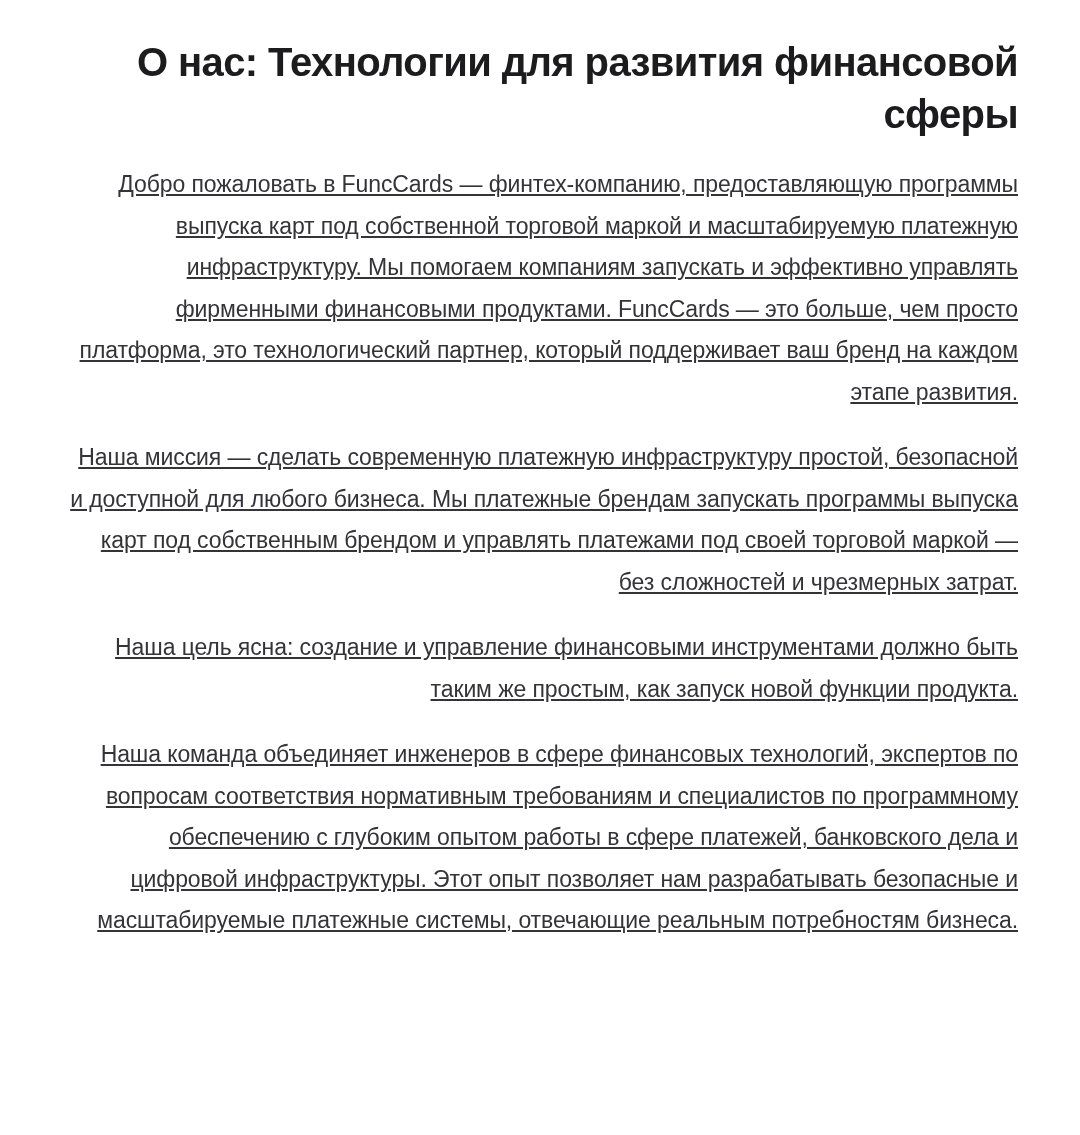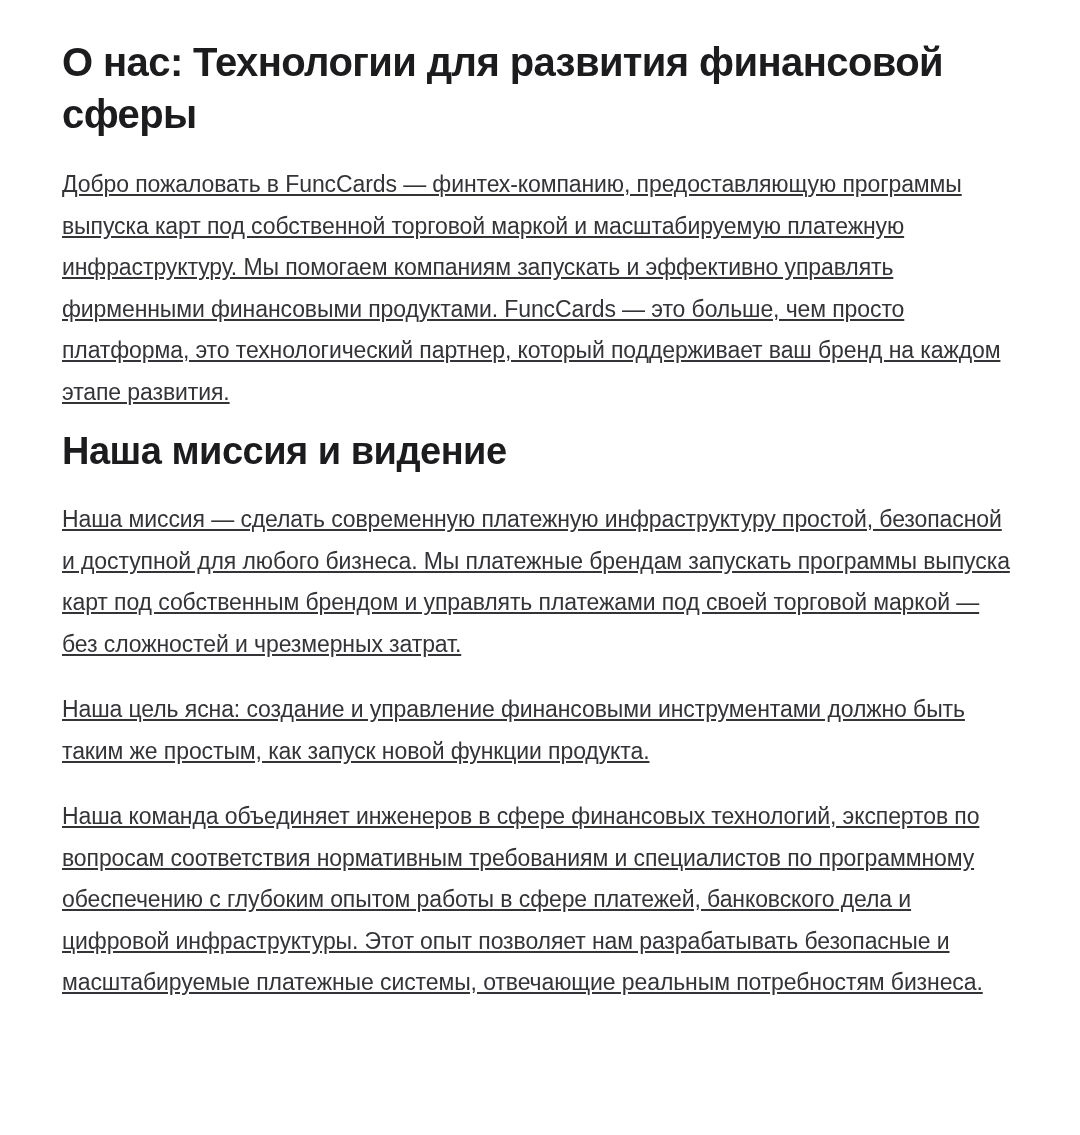--- a/index.html
+++ b/index.html
@@ -8,20 +8,21 @@
     background: #ffffff;
   }
   body {
     height: 1135px;
     overflow: hidden;
     font-family: "Liberation Sans", "DejaVu Sans", sans-serif;
   }
   .article {
     padding: 36px 62px 28px 62px;
     width: 1080px;
+    text-align: right;
   }
   .page-title {
     font-size: 40px;
     line-height: 52px;
     font-weight: 700;
     letter-spacing: -0.6px;
     color: #1c1c1f;
     margin: 0 0 24px 0;
     max-width: 956px;
   }
@@ -50,21 +51,20 @@
 
 <main class="article">
 
   <h1 class="page-title">О нас: Технологии для развития финансовой сферы</h1>
 
   <section>
     <p class="body-paragraph">Добро пожаловать в FuncCards — финтех-компанию, предоставляющую программы выпуска карт под собственной торговой маркой и масштабируемую платежную инфраструктуру. Мы помогаем компаниям запускать и эффективно управлять фирменными финансовыми продуктами. FuncCards — это больше, чем просто платформа, это технологический партнер, который поддерживает ваш бренд на каждом этапе развития.</p>
   </section>
 
   <section>
-    <h2 class="section-heading">Наша миссия и видение</h2>
     <p class="body-paragraph">Наша миссия — сделать современную платежную инфраструктуру простой, безопасной и доступной для любого бизнеса. Мы платежные брендам запускать программы выпуска карт под собственным брендом и управлять платежами под своей торговой маркой — без сложностей и чрезмерных затрат.</p>
     <p class="body-paragraph">Наша цель ясна: создание и управление финансовыми инструментами должно быть таким же простым, как запуск новой функции продукта.</p>
   </section>
 
   <section>
     <p class="body-paragraph">Наша команда объединяет инженеров в сфере финансовых технологий, экспертов по вопросам соответствия нормативным требованиям и специалистов по программному обеспечению с глубоким опытом работы в сфере платежей, банковского дела и цифровой инфраструктуры. Этот опыт позволяет нам разрабатывать безопасные и масштабируемые платежные системы, отвечающие реальным потребностям бизнеса.</p>
   </section>
 
 </main>
 

